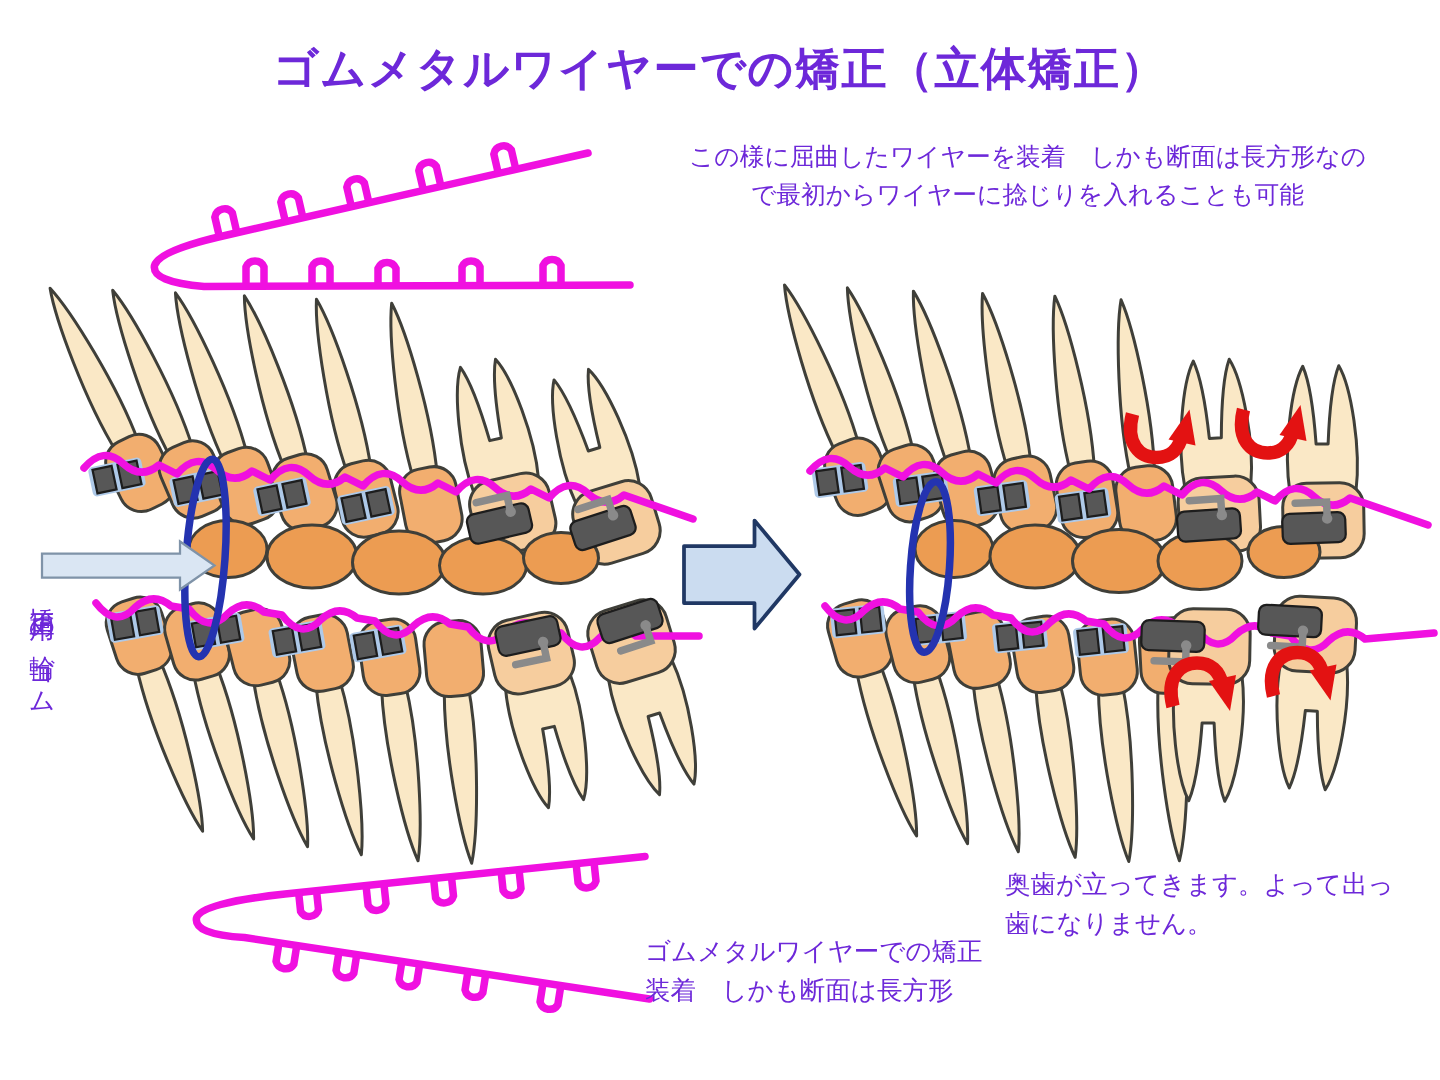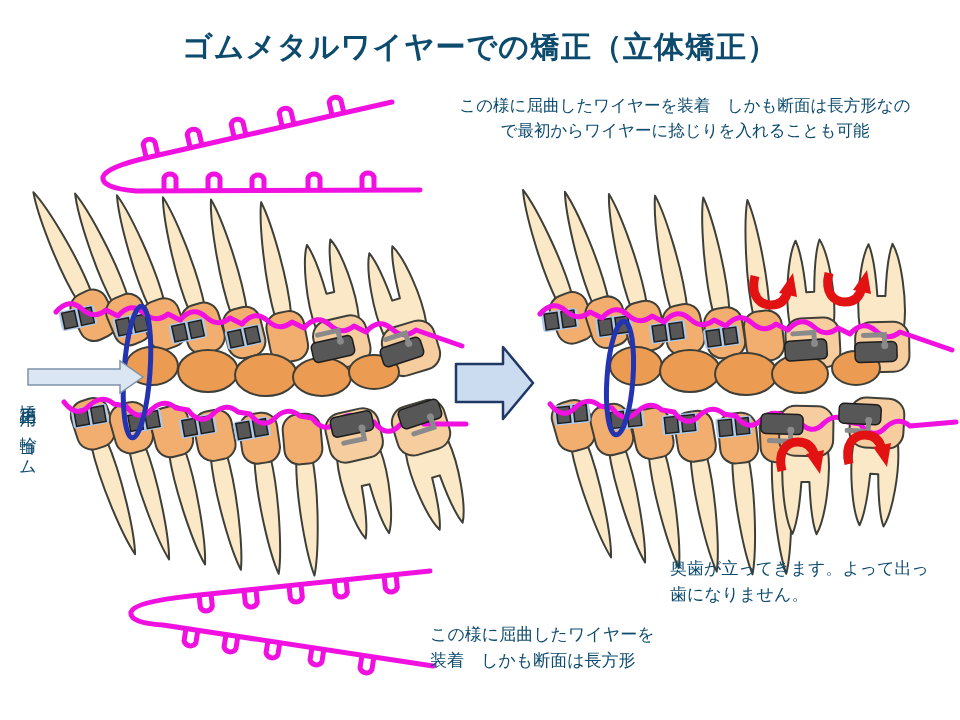--- a/index.html
+++ b/index.html
@@ -1,28 +1,28 @@
 <!DOCTYPE html>
 <html style="--c-wire: #F010E0; --c-root: #FAE8C6; --c-crownA: #F2AE6F; --c-crownM: #F6CD9E; --c-inner: #EC9C52; --c-outline: #3F3F39; --c-bracket: #575757; --c-ligature: #AEC9E8; --c-hook: #8A8A8A; --c-elastic: #2433B0; --c-redArrow: #E31212; --c-blockArrowFill: #CBDCF0; --c-blockArrowStroke: #203864; --c-pointerFill: #DAE6F3; --c-pointerStroke: #7F93A8;"><head>
 <meta charset="utf-8">
 <style>
   html,body{margin:0;padding:0;background:#ffffff;}
   .stage{
     position:relative;width:960px;height:720px;overflow:hidden;background:#fff;
-    font-family:"Liberation Sans", sans-serif;color:#0c4a6e;
+    font-family:"Liberation Sans", sans-serif;color:#6d28d9;
   }
   .stage svg{position:absolute;left:0;top:0;}
   .txt{position:absolute;white-space:pre-line;line-height:1.5;pointer-events:none;}
   .title{
     left:0;top:24px;width:960px;text-align:center;
     font-size:30px;font-weight:bold;letter-spacing:1px;
   }
   .ann-top-right{left:427px;top:93px;width:516px;font-size:16.5px;text-align:center;}
   .ann-bottom-middle{left:430px;top:622px;width:260px;font-size:17px;}
-  .ann-bottom-right{left:670px;top:556px;width:280px;font-size:17px;}
+  .ann-bottom-right{left:670px;top:577px;width:280px;font-size:17px;}
   .v-label{
     left:15px;top:392px;font-size:17px;letter-spacing:3px;
     writing-mode:vertical-rl;text-orientation:upright;
   }
 </style>
 </head>
 <body>
 
 <div class="stage">
 
@@ -202,18 +202,18 @@
       <use href="#rarrow" transform="translate(799,455) scale(1,-1)"></use>
       <use href="#rarrow" transform="translate(866,448) scale(1,-1)"></use>
     </g>
   </g>
 </svg>
 
   <div class="txt title">ゴムメタルワイヤーでの矯正（立体矯正）</div>
   <div class="txt ann-top-right">この様に屈曲したワイヤーを装着　しかも断面は長方形なの
 で最初からワイヤーに捻じりを入れることも可能</div>
   <div class="txt v-label">矯正用の輪ゴム</div>
-  <div class="txt ann-bottom-middle">この様に屈曲したワイヤーを
+  <div class="txt ann-bottom-middle">ゴムメタルワイヤーでの矯正
 装着　しかも断面は長方形</div>
   <div class="txt ann-bottom-right">奥歯が立ってきます。よって出っ
 歯になりません。</div>
 
 </div>
 
 </body></html>

